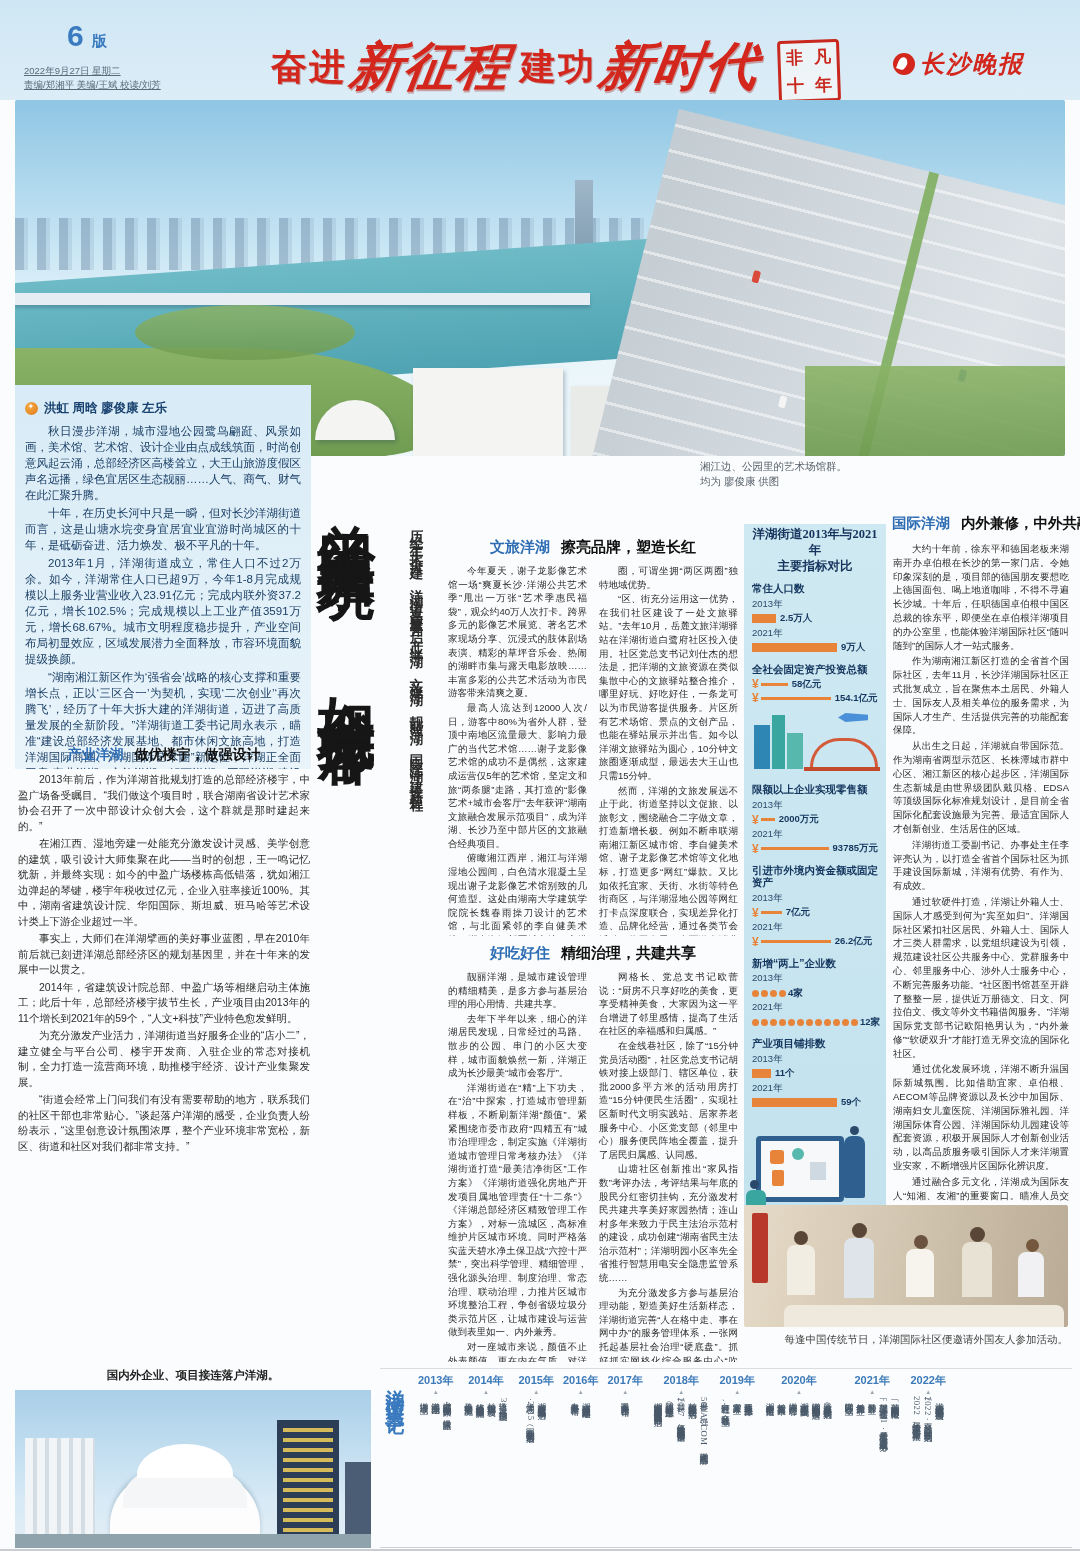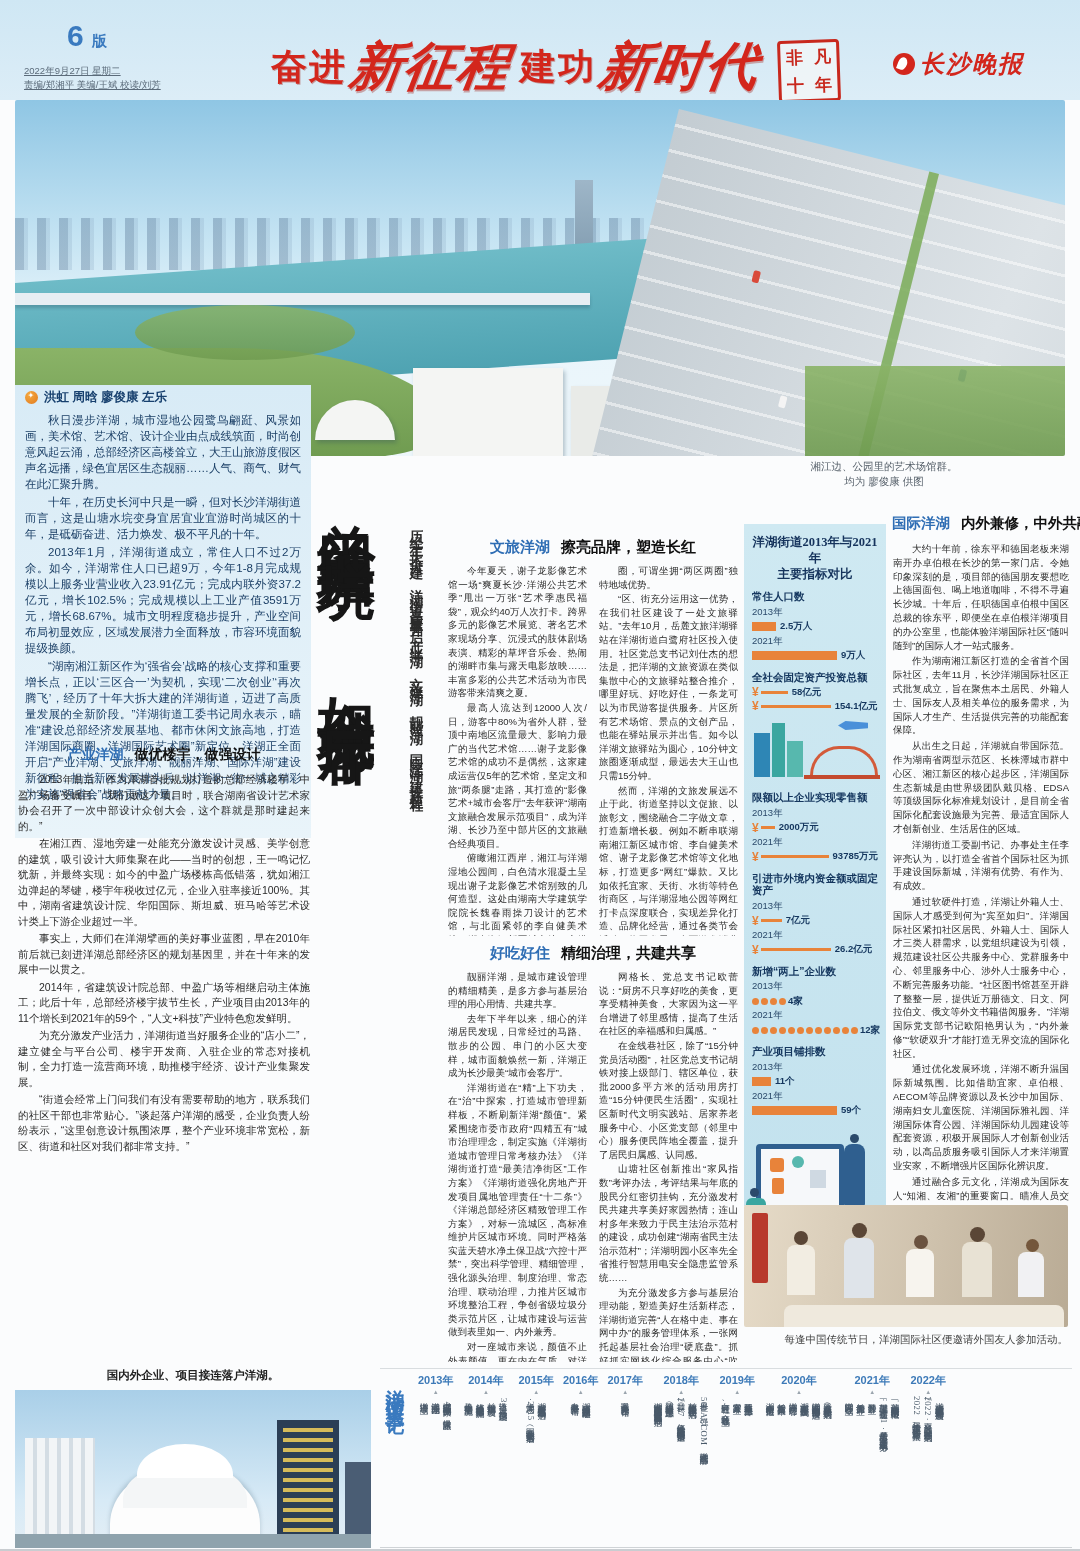--- a/index.html
+++ b/index.html
@@ -29,23 +29,23 @@
   .ph-tower{position:absolute;background:linear-gradient(#9eb6c8,#7e99ad);}
   .ph-water{position:absolute;left:0;top:160px;width:660px;height:118px;background:linear-gradient(#6ebbc7,#4fa3b2);transform:skewY(-4deg);}
   .ph-bridge{position:absolute;left:0;top:193px;width:575px;height:12px;background:#e7eef3;box-shadow:0 3px 3px rgba(30,60,80,.25);}
   .ph-green{position:absolute;background:linear-gradient(#8ab367,#6f9b50);}
   .ph-museum{position:absolute;background:#f4f5f3;box-shadow:2px 3px 4px rgba(40,70,90,.3);}
   .ph-road{position:absolute;right:-110px;top:70px;width:560px;height:460px;transform:rotate(14deg);
     background:linear-gradient(100deg,#c3ccd2,#dde3e7 60%,#cdd5da);}
   .ph-lanes{position:absolute;inset:0;background:repeating-linear-gradient(0deg,rgba(255,255,255,.9) 0 3px,rgba(0,0,0,0) 3px 26px);opacity:.55;}
   .ph-median{position:absolute;left:46%;top:0;bottom:0;width:10px;background:#7fae5f;opacity:.9;}
   .car{position:absolute;width:7px;height:12px;border-radius:2px;}
-  #hero-caption{left:700px;top:459px;width:368px;text-align:center;font-size:10.5px;line-height:15px;color:#56606a;}
-  
-  #intro-panel{left:15px;top:385px;width:296px;height:453px;background:linear-gradient(#d8ebf6,#e9f4fa);padding:4px 10px;box-sizing:border-box;overflow:hidden;}
+  #hero-caption{left:700px;top:459px;width:368px;text-align:left;font-size:10.5px;line-height:15px;color:#56606a;}
+  
+  #intro-panel{left:15px;top:385px;width:296px;height:384px;background:linear-gradient(#d8ebf6,#e9f4fa);padding:15px 10px;box-sizing:border-box;overflow:hidden;}
   #byline{display:flex;align-items:center;font-size:12.5px;font-weight:bold;color:#17406e;margin-bottom:6px;}
   .byline-dot{width:13px;height:13px;border-radius:50%;background:radial-gradient(circle at 35% 30%,#f5a93f,#e07a1f);margin-right:6px;flex:0 0 auto;position:relative;}
   .byline-dot::after{content:"✦";position:absolute;left:2.5px;top:0px;font-size:8px;color:#fff;}
   #intro-panel p{margin:0 0 2px;font-size:11.5px;line-height:16px;text-align:justify;color:#1b3f66;text-indent:2em;}
   
   .sec-head{font-weight:bold;font-size:15px;text-align:center;color:#111;white-space:nowrap;}
   .sec-tag{color:#2e6db4;margin-right:11px;font-family:"Liberation Serif","DejaVu Serif",serif;font-weight:bold;}
   .body-text p{margin:0 0 2px;text-align:justify;text-indent:2em;}
   #industry-body{left:18px;top:772px;width:292px;height:588px;overflow:hidden;}
   #industry-body p{font-size:10.5px;line-height:15.5px;}
@@ -57,21 +57,21 @@
   
   #culture-head{left:448px;top:538px;width:290px;}
   .two-col{display:flex;}
   .two-col .col{width:139px;margin-right:12px;overflow:hidden;}
   .two-col .col:last-child{margin-right:0;}
   #culture-cols{left:448px;top:564px;width:290px;height:372px;}
   #beauty-head{left:448px;top:944px;width:290px;}
   #beauty-cols{left:448px;top:970px;width:290px;height:392px;}
   .two-col p{font-size:9.5px;line-height:13.6px;margin:0 0 1px;text-align:justify;text-indent:2em;}
   
-  #infographic{left:744px;top:524px;width:142px;height:682px;background:linear-gradient(#cfe9f2,#c3e2ee);padding:10px 8px 4px;box-sizing:border-box;overflow:hidden;}
+  #infographic{left:744px;top:524px;width:142px;height:682px;background:linear-gradient(#cfe9f2,#c3e2ee);padding:2px 8px 4px;box-sizing:border-box;overflow:hidden;}
   #ig-title{font-family:"Liberation Serif","DejaVu Serif",serif;font-weight:bold;font-size:12.5px;color:#15335c;text-align:center;line-height:16px;margin-bottom:8px;}
   .metric{margin-bottom:9px;}
   .metric .m-label{font-weight:bold;font-size:10.5px;color:#14365e;margin-bottom:3px;line-height:12.5px;}
   .metric .m-year{font-size:9.5px;color:#2b4a6b;margin:1px 0;}
   .m-row{display:flex;align-items:center;height:12px;margin:2px 0;}
   .m-bar{height:9px;background:#e8833a;margin-right:4px;}
   .m-yen{color:#e8833a;font-weight:bold;font-size:12px;margin-right:2px;}
   .m-line{height:3px;background:#e8833a;margin-right:4px;}
   .m-val{font-size:9.5px;font-weight:bold;color:#14365e;white-space:nowrap;}
   .m-dot{width:7px;height:7px;border-radius:50%;background:#e8833a;margin-right:2px;flex:0 0 auto;}

